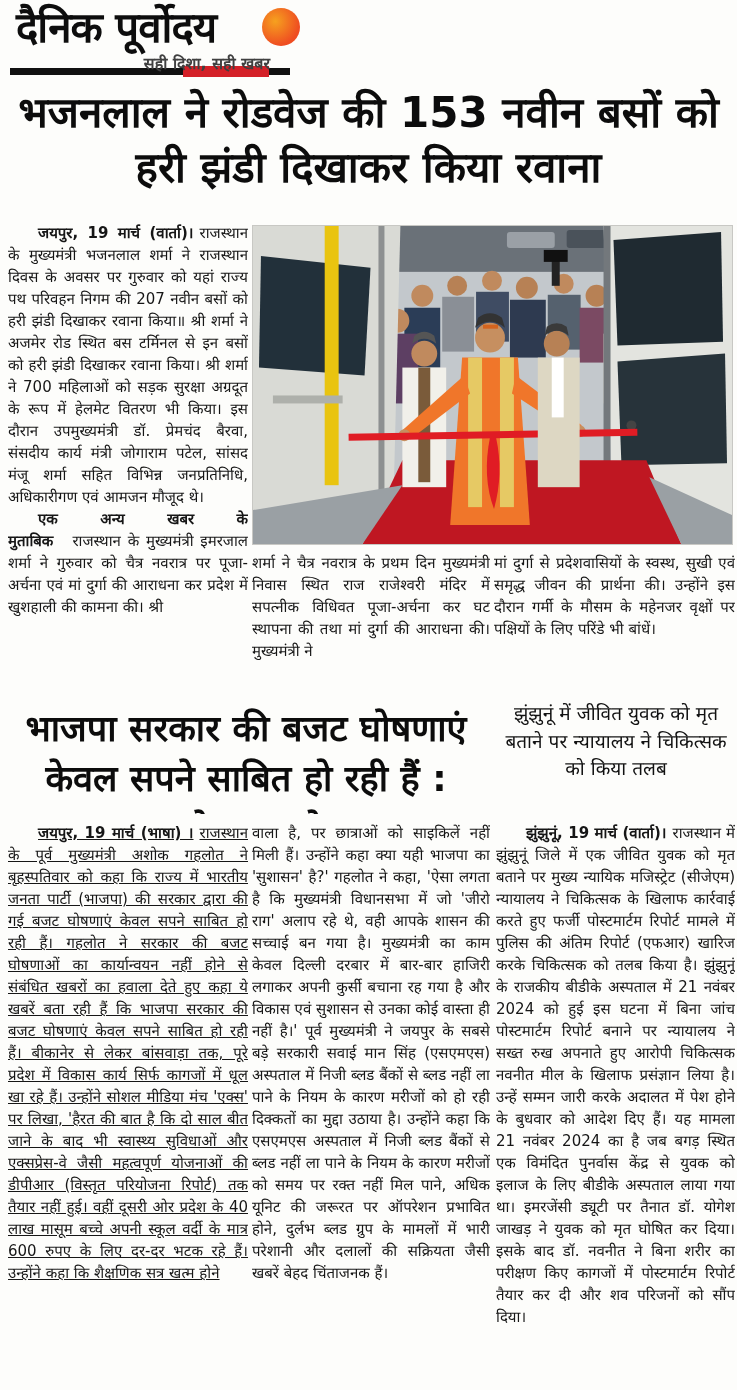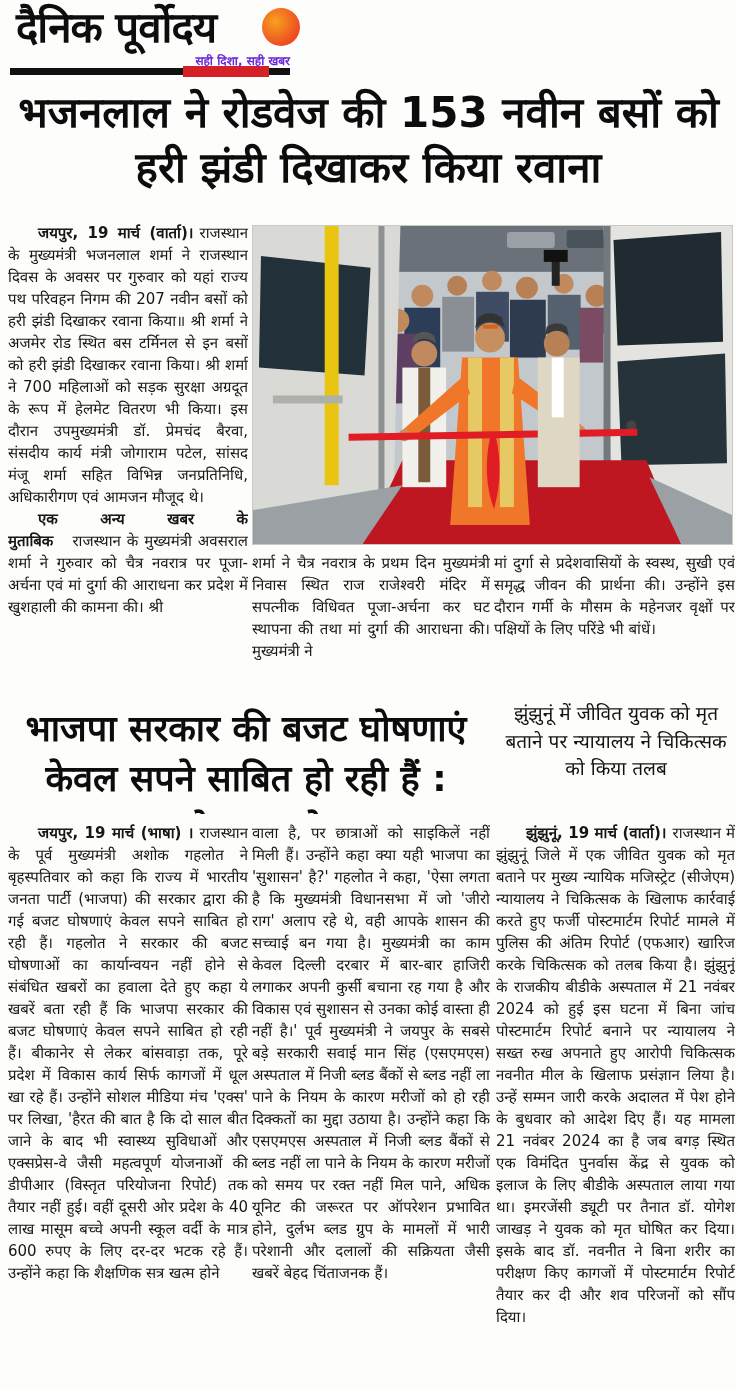--- a/index.html
+++ b/index.html
@@ -17,22 +17,22 @@
   .logo-dot{
     position:absolute;left:246px;top:6px;width:38px;height:38px;border-radius:50%;
     background:radial-gradient(circle at 35% 35%, #f6a11f 0%, #ef4d21 70%);
   }
   .logo-text{
     position:relative;z-index:2;
     font-size:42px;font-weight:bold;letter-spacing:-1px;color:#0d0d0d;
     line-height:52px;white-space:nowrap;
   }
   .tagline{
-    position:absolute;right:447px;top:52px;z-index:3;
-    font-size:12px;font-weight:bold;color:#6d28d9;white-space:nowrap;
+    position:absolute;right:467px;top:52px;z-index:3;
+    font-size:16px;font-weight:bold;color:#404040;white-space:nowrap;
   }
   .mast-bar{position:absolute;left:10px;top:68px;width:280px;height:7px;background:#111;}
   .edition-chip{position:absolute;left:183px;top:66px;width:86px;height:11px;background:#d42027;}
   
   .h1{
     position:absolute;left:6px;top:86px;width:725px;height:132px;
     font-size:42px;font-weight:bold;line-height:1.3;text-align:center;color:#0c0c0c;
     overflow:hidden;
   }
   .h2{
@@ -51,21 +51,21 @@
     font-size:15px;line-height:22px;text-align:justify;color:#161616;
     overflow:hidden;
   }
   .col p{margin:0;}
   .col p.indent{text-indent:30px;}
   .dateline{font-weight:bold;margin-right:6px;}
   .boldlead{font-weight:bold;margin-right:19px;}
   #s1-col1{left:8px;top:222px;width:240px;height:478px;}
   #s1-col2{left:252px;top:552px;width:238px;height:146px;}
   #s1-col3{left:494px;top:552px;width:241px;height:146px;}
-  #s2-col1{left:8px;top:822px;width:240px;height:562px;}
+  #s2-col1{left:8px;top:822px;width:240px;height:562px;text-decoration:underline;}
   #s2-col2{left:252px;top:822px;width:238px;height:562px;}
   #s3-col1{left:496px;top:822px;width:239px;height:562px;}
   
   .photo{
     position:absolute;left:252px;top:225px;width:481px;height:320px;
     border:1px solid #c8c8c4;box-sizing:border-box;background:#c9cdd0;
   }
   .photo svg{display:block;width:100%;height:100%;}
 </style>
 </head>
@@ -83,21 +83,21 @@
     <div class="edition-chip"></div>
   </div>
 
   <div class="h1">भजनलाल ने रोडवेज की 153 नवीन बसों को हरी झंडी दिखाकर किया रवाना</div>
 
   <div class="col" id="s1-col1">
     <p class="indent">
       <span class="dateline">जयपुर, 19 मार्च (वार्ता)।</span><span>राजस्थान के मुख्यमंत्री भजनलाल शर्मा ने राजस्थान दिवस के अवसर पर गुरुवार को यहां राज्य पथ परिवहन निगम की 207 नवीन बसों को हरी झंडी दिखाकर रवाना किया॥ श्री शर्मा ने अजमेर रोड स्थित बस टर्मिनल से इन बसों को हरी झंडी दिखाकर रवाना किया। श्री शर्मा ने 700 महिलाओं को सड़क सुरक्षा अग्रदूत के रूप में हेलमेट वितरण भी किया। इस दौरान उपमुख्यमंत्री डॉ. प्रेमचंद बैरवा, संसदीय कार्य मंत्री जोगाराम पटेल, सांसद मंजू शर्मा सहित विभिन्न जनप्रतिनिधि, अधिकारीगण एवं आमजन मौजूद थे।</span>
     </p>
     <p class="indent">
-      <span class="boldlead">एक अन्य खबर के मुताबिक</span><span>राजस्थान के मुख्यमंत्री अवसराल शर्मा ने गुरुवार को चैत्र नवरात्र पर पूजा-अर्चना एवं मां दुर्गा की आराधना कर प्रदेश में खुशहाली की कामना की। श्री</span>
+      <span class="boldlead">एक अन्य खबर के मुताबिक</span><span>राजस्थान के मुख्यमंत्री इमरजाल शर्मा ने गुरुवार को चैत्र नवरात्र पर पूजा-अर्चना एवं मां दुर्गा की आराधना कर प्रदेश में खुशहाली की कामना की। श्री</span>
     </p>
   </div>
 
   <div class="photo">
     <svg viewBox="0 0 481 319" preserveAspectRatio="none">
 
       <rect x="0" y="0" width="481" height="319" fill="#c3c8cc"></rect>
       <rect x="0" y="0" width="481" height="46" fill="#6a7178"></rect>
       <rect x="20" y="8" width="55" height="20" rx="4" fill="#d8dadc"></rect>
       <rect x="255" y="6" width="48" height="16" rx="3" fill="#9aa0a6"></rect>

